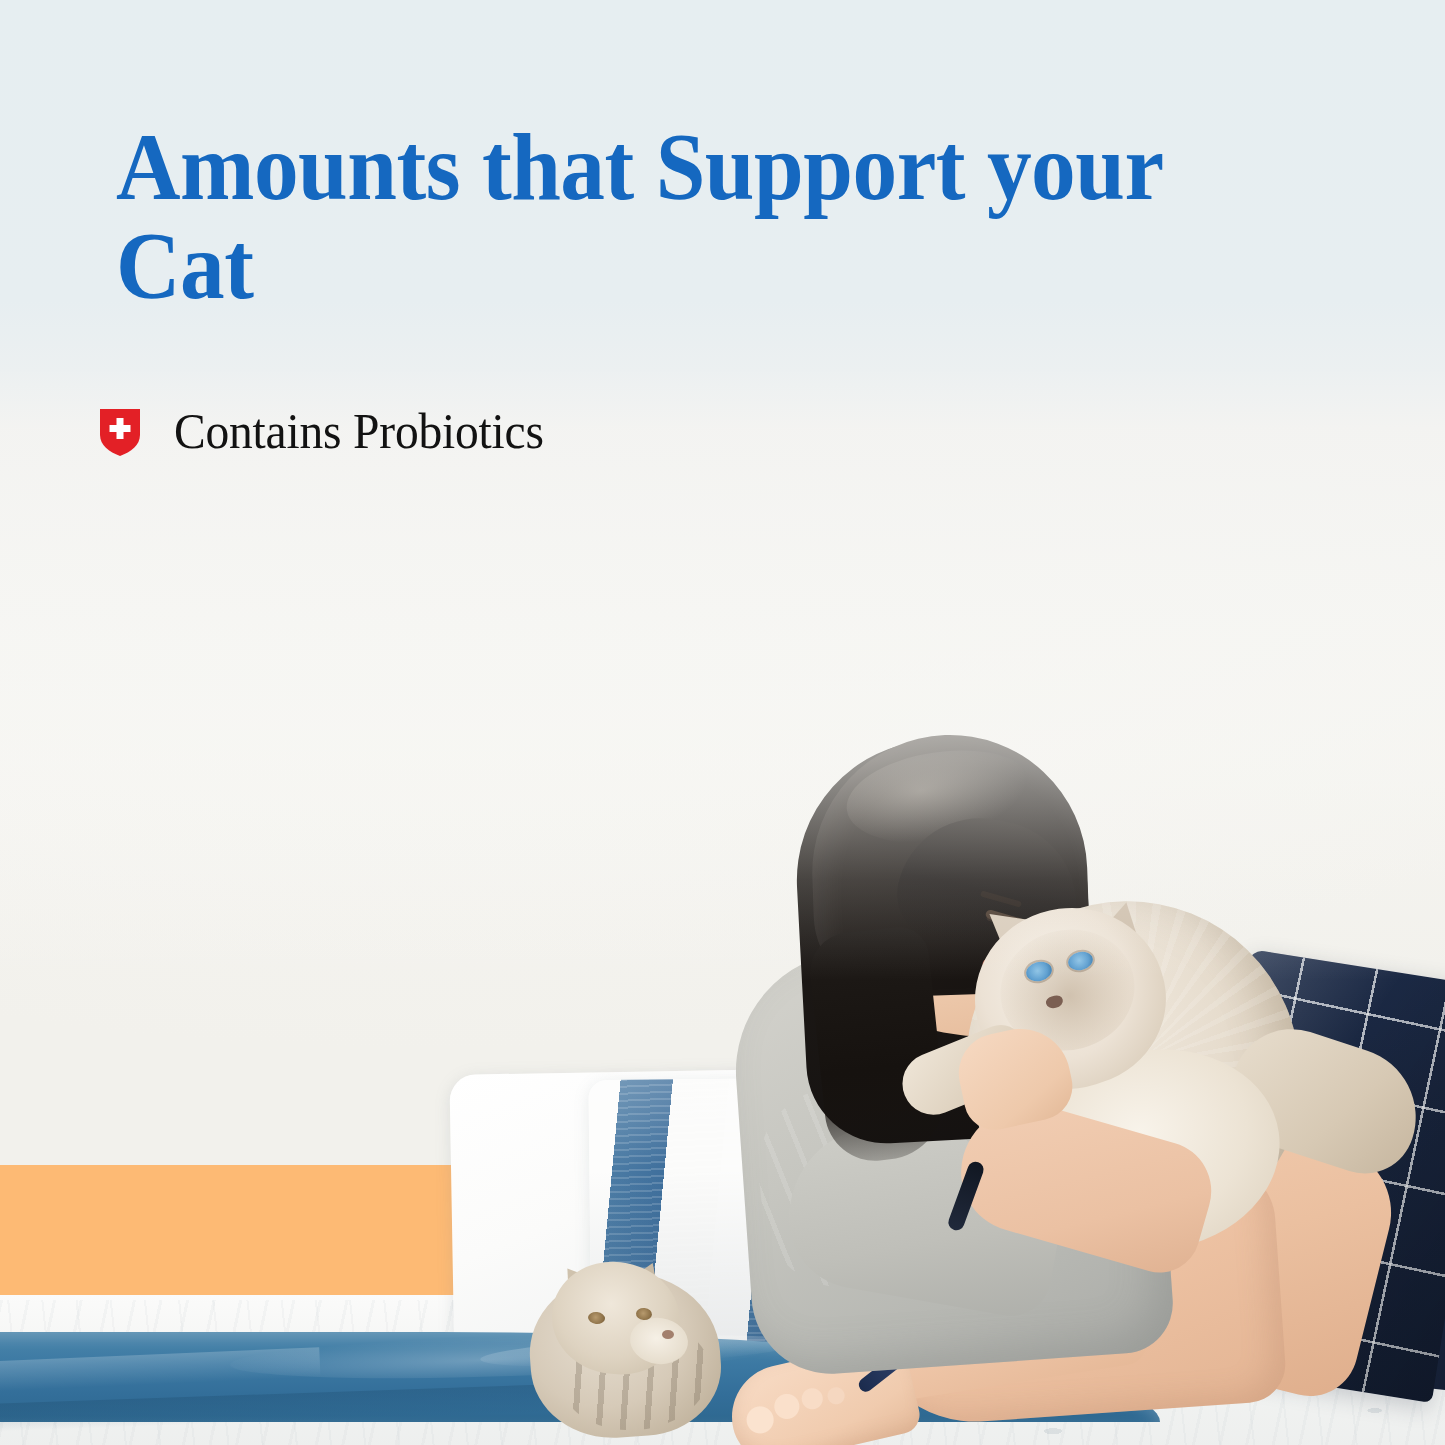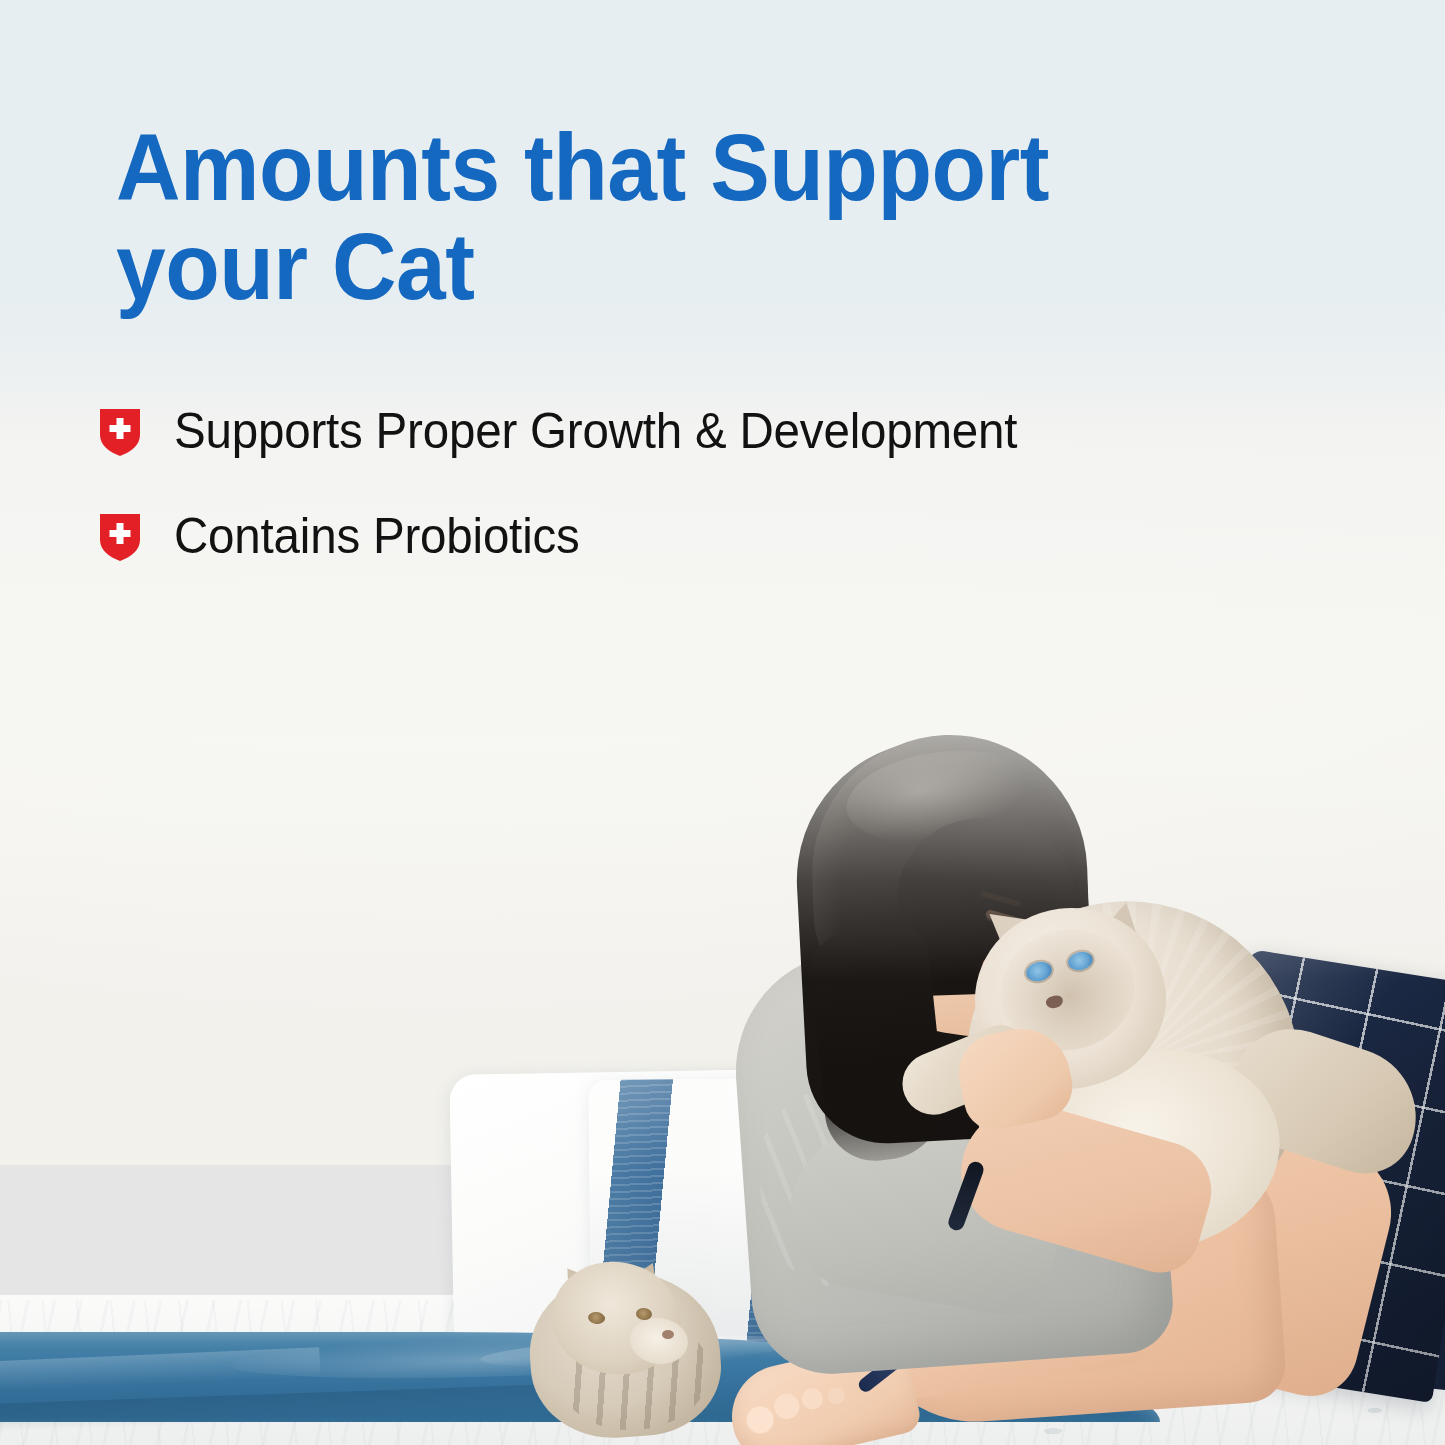--- a/index.html
+++ b/index.html
@@ -8,21 +8,22 @@
     font-family:"Liberation Sans", sans-serif;
     background:#ffffff;
     position:relative;
   }
 
   
   #canvas {
     position:absolute; inset:0;
     width:1445px; height:1445px;
     overflow:hidden;
-    background:#e5e5e5;
+    background:#fdba74;
+    font-family:Liberation Serif, serif;
   }
 
   
   .photo-scene { position:absolute; inset:0; overflow:hidden; }
 
   
   .wall {
     position:absolute; left:0; top:0; width:1445px; height:1165px;
     background:
       radial-gradient(120% 80% at 30% 10%, #fdfdfc 0%, #f7f6f3 55%, #f2f1ec 100%);
@@ -576,27 +577,20 @@
 
   <div class="panel-top-tint"></div>
   <div class="panel"></div>
 
   <div class="content">
 
     <h1 class="headline">Amounts that Support your Cat</h1>
 
     <div class="bullets">
 
-      <div class="bullet">
-        <svg class="shield" viewBox="0 0 44 50">
-          <path d="M2 2 H42 V28 C42 38 33 45 22 49 C11 45 2 38 2 28 Z" fill="#e32026"></path>
-          <path d="M18.5 11 h7 v7 h7 v7 h-7 v7 h-7 v-7 h-7 v-7 h7 z" fill="#ffffff"></path>
-        </svg>
-        <div class="bullet-text">Supports Proper Growth &amp; Development</div>
-      </div>
 
 
 
       <div class="bullet">
         <svg class="shield" viewBox="0 0 44 50">
           <path d="M2 2 H42 V28 C42 38 33 45 22 49 C11 45 2 38 2 28 Z" fill="#e32026"></path>
           <path d="M18.5 11 h7 v7 h7 v7 h-7 v7 h-7 v-7 h-7 v-7 h7 z" fill="#ffffff"></path>
         </svg>
         <div class="bullet-text">Contains Probiotics</div>
       </div>

